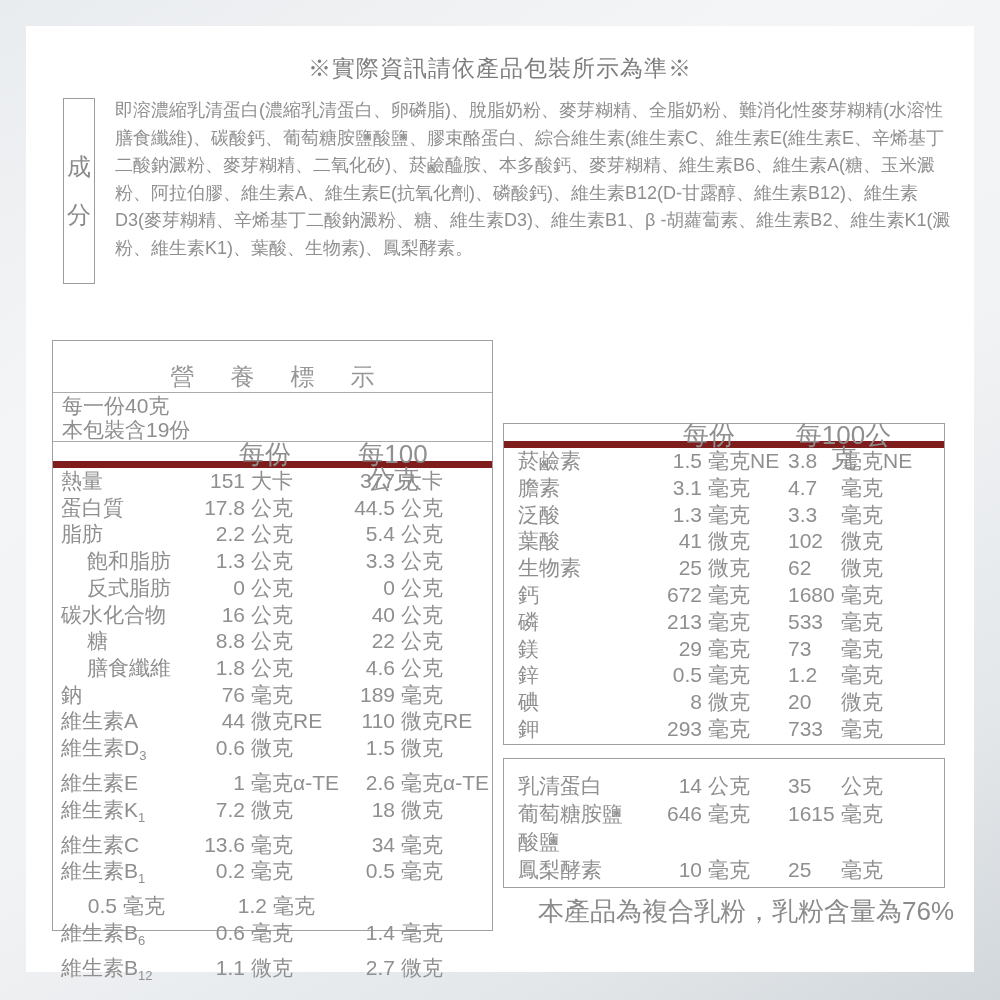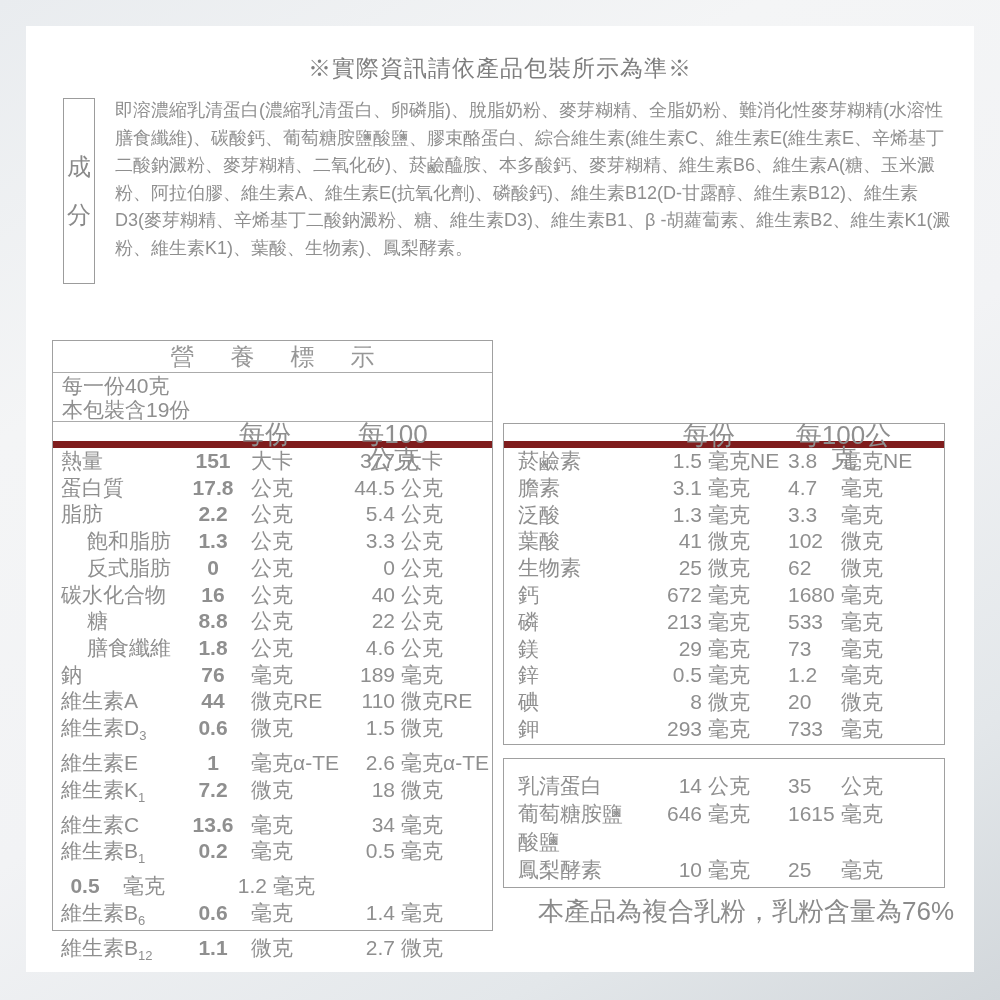--- a/index.html
+++ b/index.html
@@ -26,38 +26,38 @@
   .ing-text{
     position:absolute;left:89px;top:71px;width:842px;
     font-size:18px;line-height:27.5px;color:#8f8f8f;
     text-align:left;
   }
   
   .tbl{position:absolute;border:1.5px solid #a0a0a0;box-sizing:border-box;background:#fff;color:#8f8f8f;}
   .title-row{
     height:32px;line-height:31px;border-bottom:1px solid #ababab;
     text-align:center;font-size:24px;letter-spacing:36px;padding-left:36px;
-    color:#979797;box-sizing:border-box;overflow:hidden;white-space:nowrap;
+    color:#979797;box-sizing:border-box;overflow:hidden;white-space:nowrap;margin-top:20px;
   }
   .serving-row{
     height:49px;border-bottom:1px solid #ababab;box-sizing:border-box;
     font-size:21px;line-height:23.5px;padding:1px 0 0 9px;
   }
   .header-row{display:flex;border-bottom:7px solid #7f1d1d;box-sizing:border-box;font-size:26px;}
   .tbl-left .header-row{height:26px;line-height:25px;}
   .tbl-right .header-row{height:24px;line-height:23px;}
   .nrow{display:flex;font-size:21px;}
   .tbl-left .nrow{line-height:26.7px;}
   .tbl-right .nrow{line-height:26.8px;}
   .tbl-extra .nrow{line-height:28px;align-items:flex-start;}
   
   .tbl-left{left:26px;top:314px;width:441px;height:591px;}
   .tbl-left .lab{flex:0 0 128px;padding-left:8px;box-sizing:border-box;}
   .tbl-left .indent .lab{padding-left:34px;}
-  .tbl-left .v1{flex:0 0 64px;text-align:center;font-weight:bold;}
+  .tbl-left .v1{flex:0 0 64px;text-align:right;}
   .tbl-left .u1{flex:0 0 104px;padding-left:6px;box-sizing:border-box;}
   .tbl-left .v2{flex:0 0 46px;text-align:right;}
   .tbl-left .u2{flex:1 1 auto;padding-left:6px;box-sizing:border-box;}
   .tbl-left .hc-lab{flex:0 0 128px;}
   .tbl-left .hc-1{flex:0 0 168px;text-align:center;}
   .tbl-left .hc-2{flex:1 1 auto;text-align:center;padding-right:55px;box-sizing:border-box;}
   
   .tbl-right{left:477px;top:397px;width:442px;height:322px;}
   .tbl-extra{left:477px;top:732px;width:442px;height:130px;padding-top:13px;}
   .rcols .lab{flex:0 0 126px;padding-left:14px;box-sizing:border-box;}

